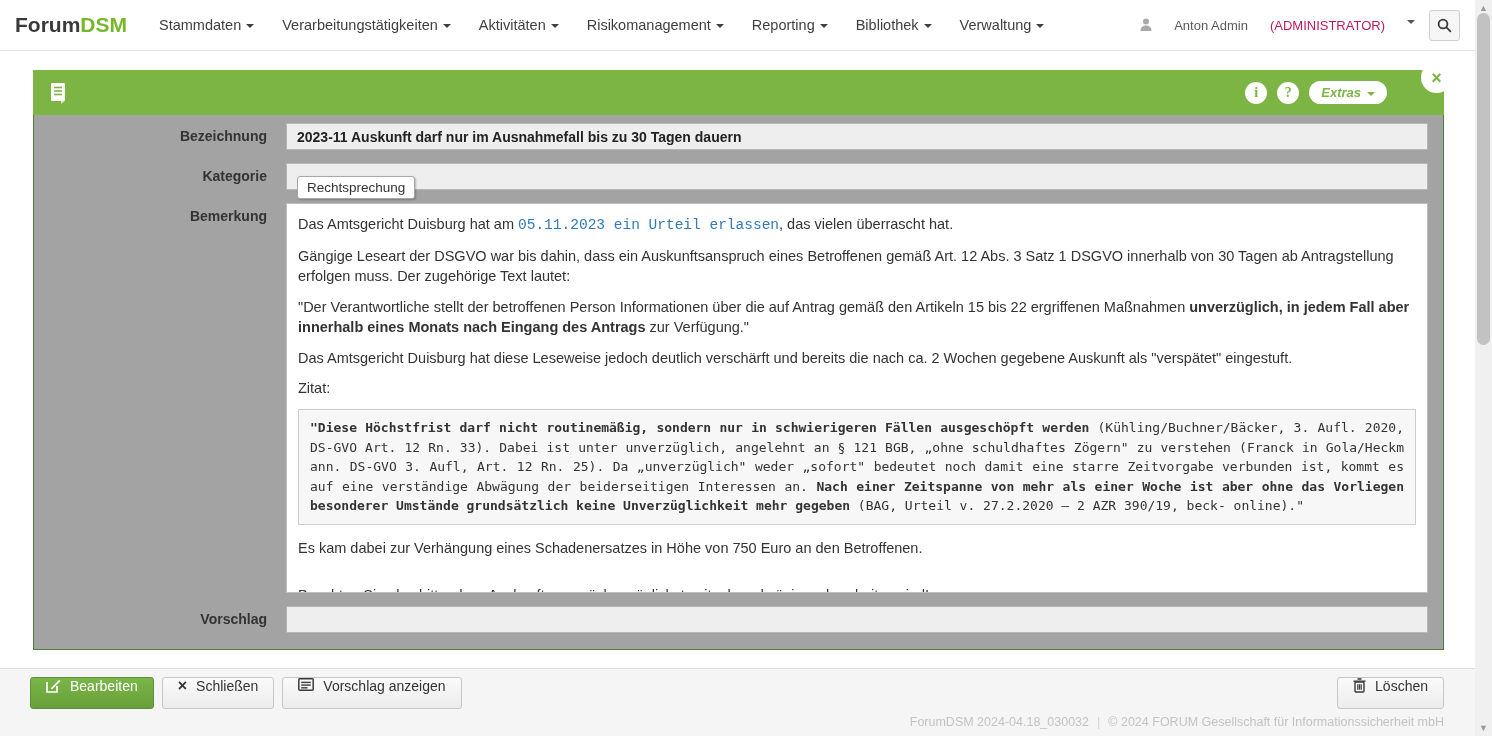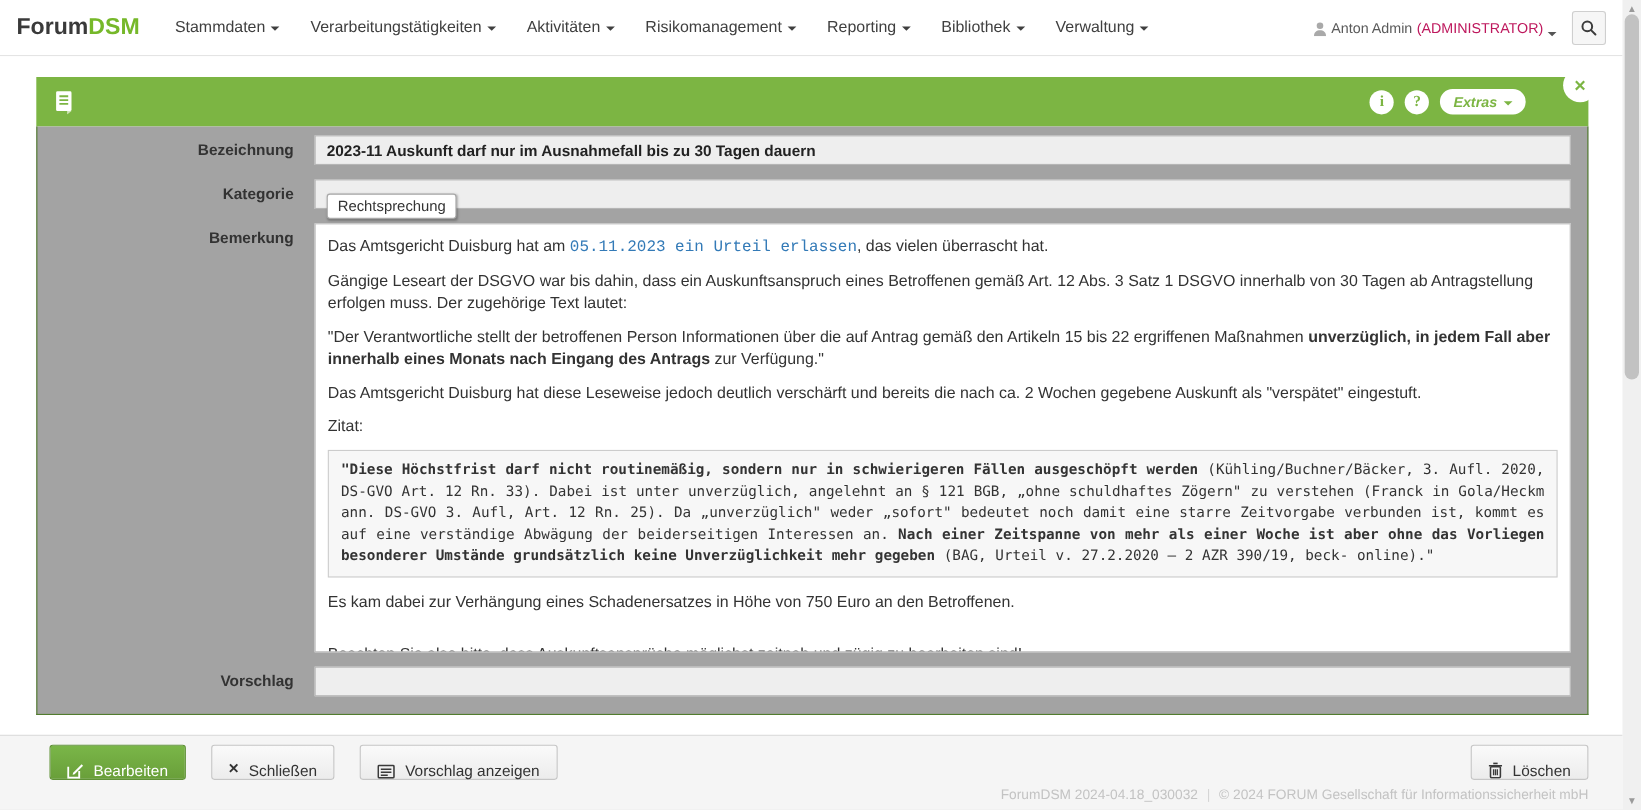--- a/index.html
+++ b/index.html
@@ -12,21 +12,21 @@
   
   .navbar { height:51px; background:#fff; border-bottom:1px solid #e4e4e4;
     display:flex; align-items:center; padding:0 15px; }
   .brand { font-size:21px; font-weight:bold; margin-right:32px; cursor:pointer; }
   .brand .b1 { color:#3a3a3a; } .brand .b2 { color:#76b82a; }
   .nav-item { margin-right:28px; font-size:14.5px; color:#3f3f3f; cursor:pointer;
     display:flex; align-items:center; gap:5px; white-space:nowrap; }
   .caret { width:0; height:0; border-left:4px solid transparent; border-right:4px solid transparent;
     border-top:4px solid #3f3f3f; margin-top:2px; }
   .nav-right { margin-left:auto; display:flex; align-items:center; gap:14px; }
-  .user { display:flex; align-items:flex-end; gap:4px; font-size:13px; cursor:pointer; }
+  .user { display:flex; align-items:flex-start; gap:22px; font-size:13px; cursor:pointer; }
   .user .name { color:#5a5a5a; }
   .user .role { color:#be185d; }
   .user .caret { border-top-color:#555; }
   .search-btn { width:31px; height:31px; background:#f6f6f6; border:1px solid #cfcfcf;
     border-radius:3px; display:flex; align-items:center; justify-content:center; cursor:pointer; }
 
   
   .panel { margin:19px 31px 0 33px; position:relative; }
   .panel-header { background:#7cb543; height:45px; display:flex; align-items:center;
     padding:0 17px; }
@@ -65,23 +65,23 @@
   .inline-link { color:#337ab7; cursor:pointer;font-family:Liberation Mono, monospace; }
   .bold { font-weight:bold; }
   .quote-block { background:#f7f7f7; border:1px solid #ccc; padding:8px 11px;
     font-family:"DejaVu Sans Mono", monospace; font-size:13px; line-height:19.5px;
     text-align:justify; word-break:break-all; color:#333; margin:4px 0 13px; }
 
   
   .footer-bar { position:absolute; left:0; bottom:0; width:1475px; height:68px;
     background:#f5f5f5; border-top:1px solid #ddd; padding:8px 31px 0 30px; }
   .buttons-row { display:flex; gap:8px; align-items:center; }
-  .btn { height:32px; display:inline-flex; align-items:flex-end; gap:9px; padding:0 15px;
+  .btn { height:32px; display:inline-flex; align-items:flex-start; gap:9px; padding:0 15px;
     font-size:14px; color:#333; background:linear-gradient(#fafafa,#ececec);
-    border:1px solid #c6c6c6; border-radius:3px; cursor:pointer; white-space:nowrap;margin-left:15px; }
+    border:1px solid #c6c6c6; border-radius:3px; cursor:pointer; white-space:nowrap; }
   .btn-primary { background:linear-gradient(#7ab648,#699f3a); border-color:#5e9135; color:#fff; }
   .btn-delete { margin-left:auto; }
   .x-glyph { font-weight:bold; font-size:16px; line-height:1; }
   .footer-text { position:absolute; right:31px; bottom:7px; font-size:12.5px; color:#c3c3c3; }
   .footer-text .sep { margin:0 8px; color:#d5d5d5; }
 
   
   .scrollbar { position:absolute; top:0; right:0; width:17px; height:736px; background:#f0f0f0; }
   .sb-arrow { position:absolute; left:0; width:17px; text-align:center; font-size:9px; color:#9a9a9a; }
   .sb-arrow.up { top:3px; } .sb-arrow.down { bottom:3px; }

